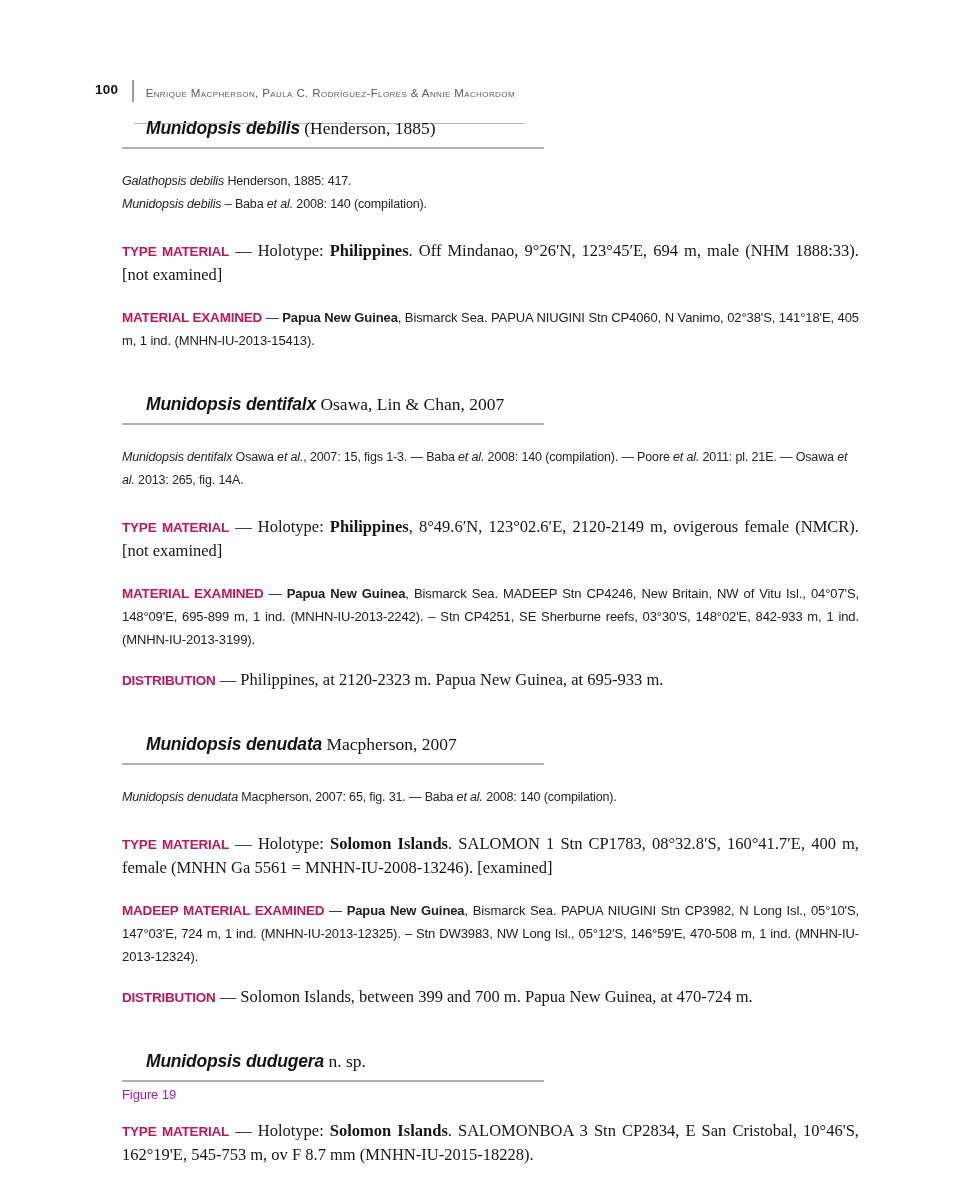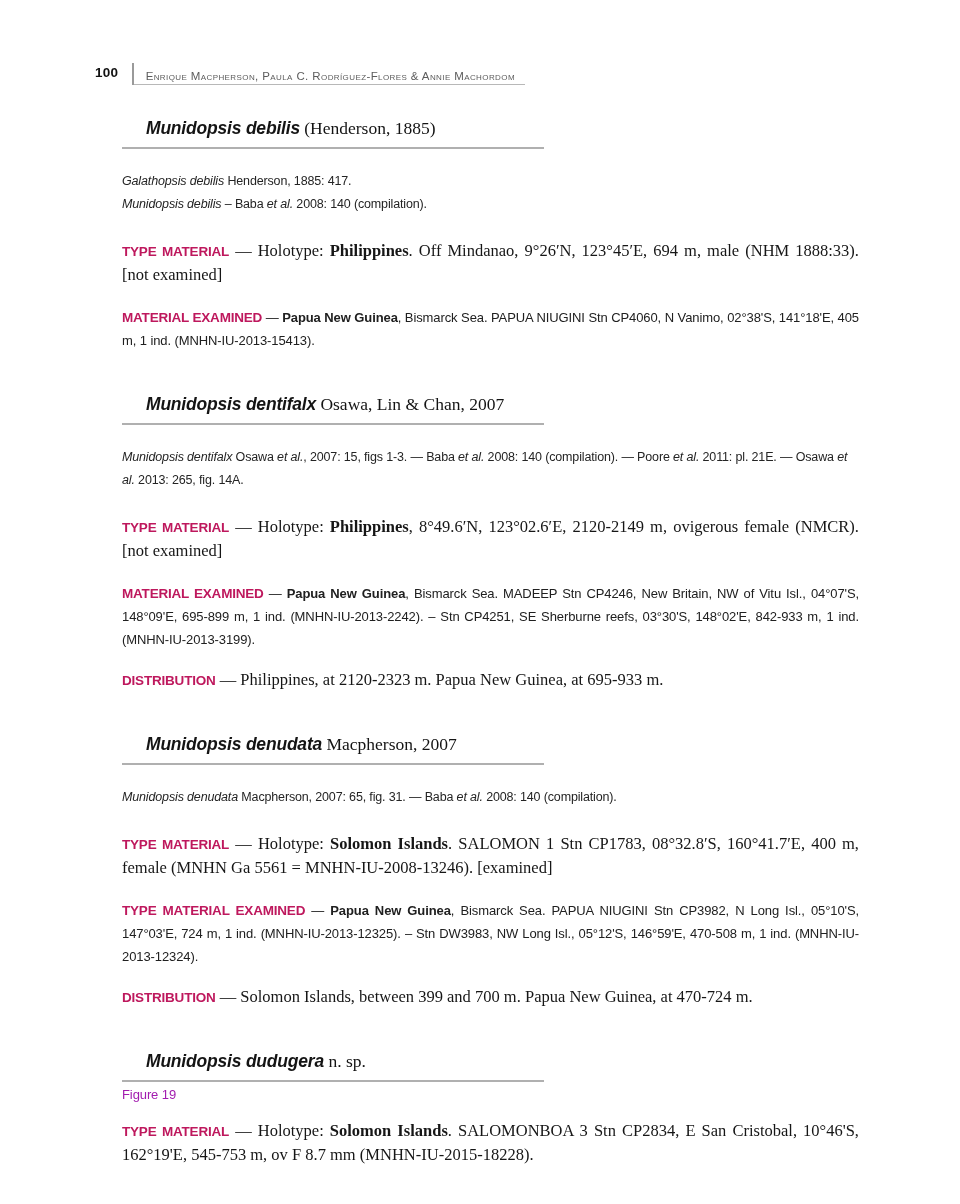--- a/index.html
+++ b/index.html
@@ -3,24 +3,24 @@
 <meta charset="utf-8">
 <style>
   html,body { margin:0; padding:0; background:#ffffff; }
   body {
     width:960px; height:1204px; position:relative; overflow:hidden;
     font-family:"Liberation Sans", sans-serif; color:#1c1c1c;
     -webkit-font-smoothing:antialiased;
   }
 
   
-  .running-header { position:absolute; left:95px; top:63px; display:flex; align-items:flex-start; }
+  .running-header { position:absolute; left:95px; top:80px; display:flex; align-items:flex-start; }
   .page-number { font-size:13.5px; font-weight:700; color:#111; letter-spacing:.2px; padding-top:2px; }
   .header-divider { width:1.5px; height:22px; background:#9a9a9a; margin:0 0 0 14px; }
-  .running-head-wrap { border-bottom:1.5px solid #b8b8b8; padding:3px 10px 0 12px; }
+  .running-head-wrap { border-bottom:1.5px solid #b8b8b8; padding:3px 10px 22px 12px; }
   .running-head {
     font-variant:small-caps; font-size:11.5px; letter-spacing:.4px;
     color:#5c5c5c; font-weight:500; white-space:nowrap;
   }
 
   
   .content { position:absolute; left:122px; top:118px; width:737px; }
 
   .section { margin-top:42px; }
   .section:first-child { margin-top:0; }
@@ -95,21 +95,21 @@
         <div class="para serif"><span class="run label">DISTRIBUTION</span><span class="run"> — Philippines, at 2120-2323 m. Papua New Guinea, at 695-933 m.</span></div>
       </div>
   </div>
 
   <div class="section">
     <div class="section-heading"><span class="run sp">Munidopsis denudata</span><span class="run auth"> Macpherson, 2007</span></div>
 
     <div class="section-body">
         <div class="para synonymy"><span class="run sans-i">Munidopsis denudata</span><span class="run"> Macpherson, 2007: 65, fig. 31. — Baba </span><span class="run sans-i">et al.</span><span class="run"> 2008: 140 (compilation).</span></div>
         <div class="para serif"><span class="run label">TYPE MATERIAL</span><span class="run"> — Holotype: </span><span class="run serif-b">Solomon Islands</span><span class="run">. SALOMON 1 Stn CP1783, 08°32.8′S, 160°41.7′E, 400 m, female (MNHN Ga 5561 = MNHN-IU-2008-13246). [examined]</span></div>
-        <div class="para sans"><span class="run label">TYPE MATERIAL EXAMINED</span><span class="run"> — </span><span class="run sans-b">Papua New Guinea</span><span class="run">, Bismarck Sea. PAPUA NIUGINI Stn CP3982, N Long Isl., 05°10'S, 147°03'E, 724 m, 1 ind. (MNHN-IU-2013-12325). – Stn DW3983, NW Long Isl., 05°12'S, 146°59'E, 470-508 m, 1 ind. (MNHN-IU-2013-12324).</span></div>
+        <div class="para sans"><span class="run label">MADEEP MATERIAL EXAMINED</span><span class="run"> — </span><span class="run sans-b">Papua New Guinea</span><span class="run">, Bismarck Sea. PAPUA NIUGINI Stn CP3982, N Long Isl., 05°10'S, 147°03'E, 724 m, 1 ind. (MNHN-IU-2013-12325). – Stn DW3983, NW Long Isl., 05°12'S, 146°59'E, 470-508 m, 1 ind. (MNHN-IU-2013-12324).</span></div>
         <div class="para serif"><span class="run label">DISTRIBUTION</span><span class="run"> — Solomon Islands, between 399 and 700 m. Papua New Guinea, at 470-724 m.</span></div>
       </div>
   </div>
 
   <div class="section">
     <div class="section-heading"><span class="run sp">Munidopsis dudugera</span><span class="run auth"> n. sp.</span></div>
     <div class="figure-caption">Figure 19</div>
     <div class="section-body">
         <div class="para serif"><span class="run label">TYPE MATERIAL</span><span class="run"> — Holotype: </span><span class="run serif-b">Solomon Islands</span><span class="run">. SALOMONBOA 3 Stn CP2834, E San Cristobal, 10°46'S, 162°19'E, 545-753 m, ov F 8.7 mm (MNHN-IU-2015-18228).</span></div>
       </div>

